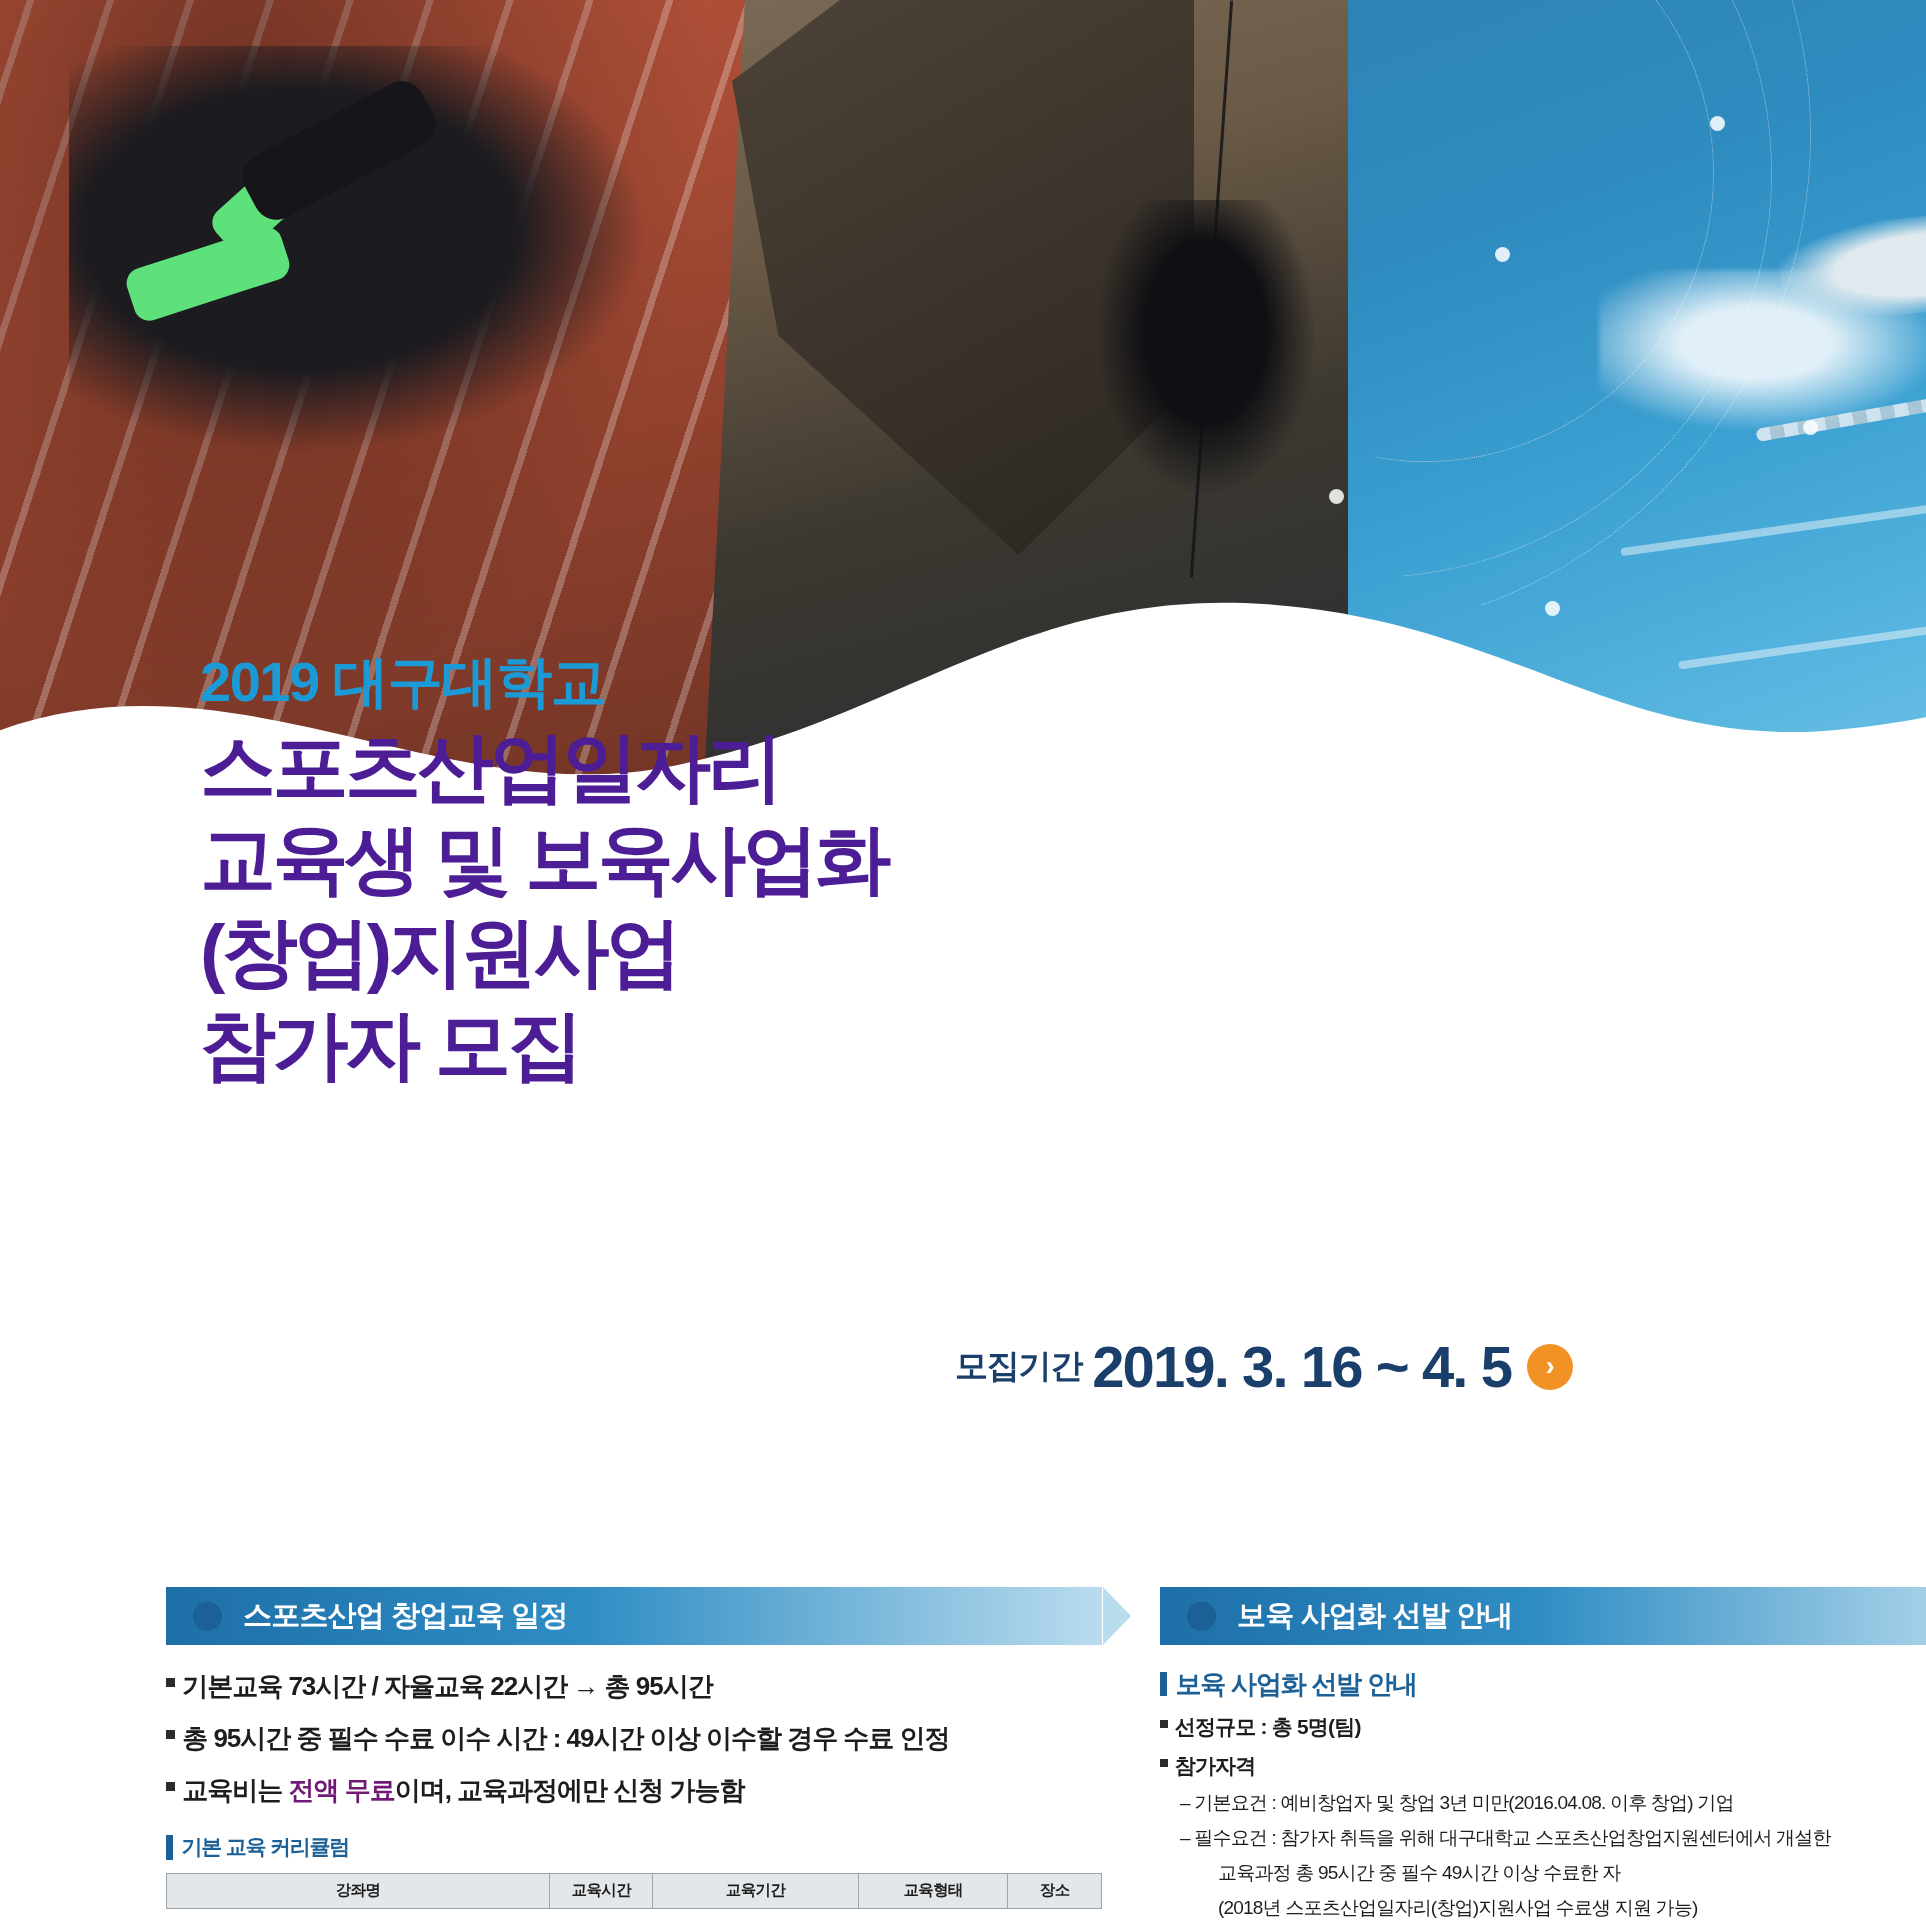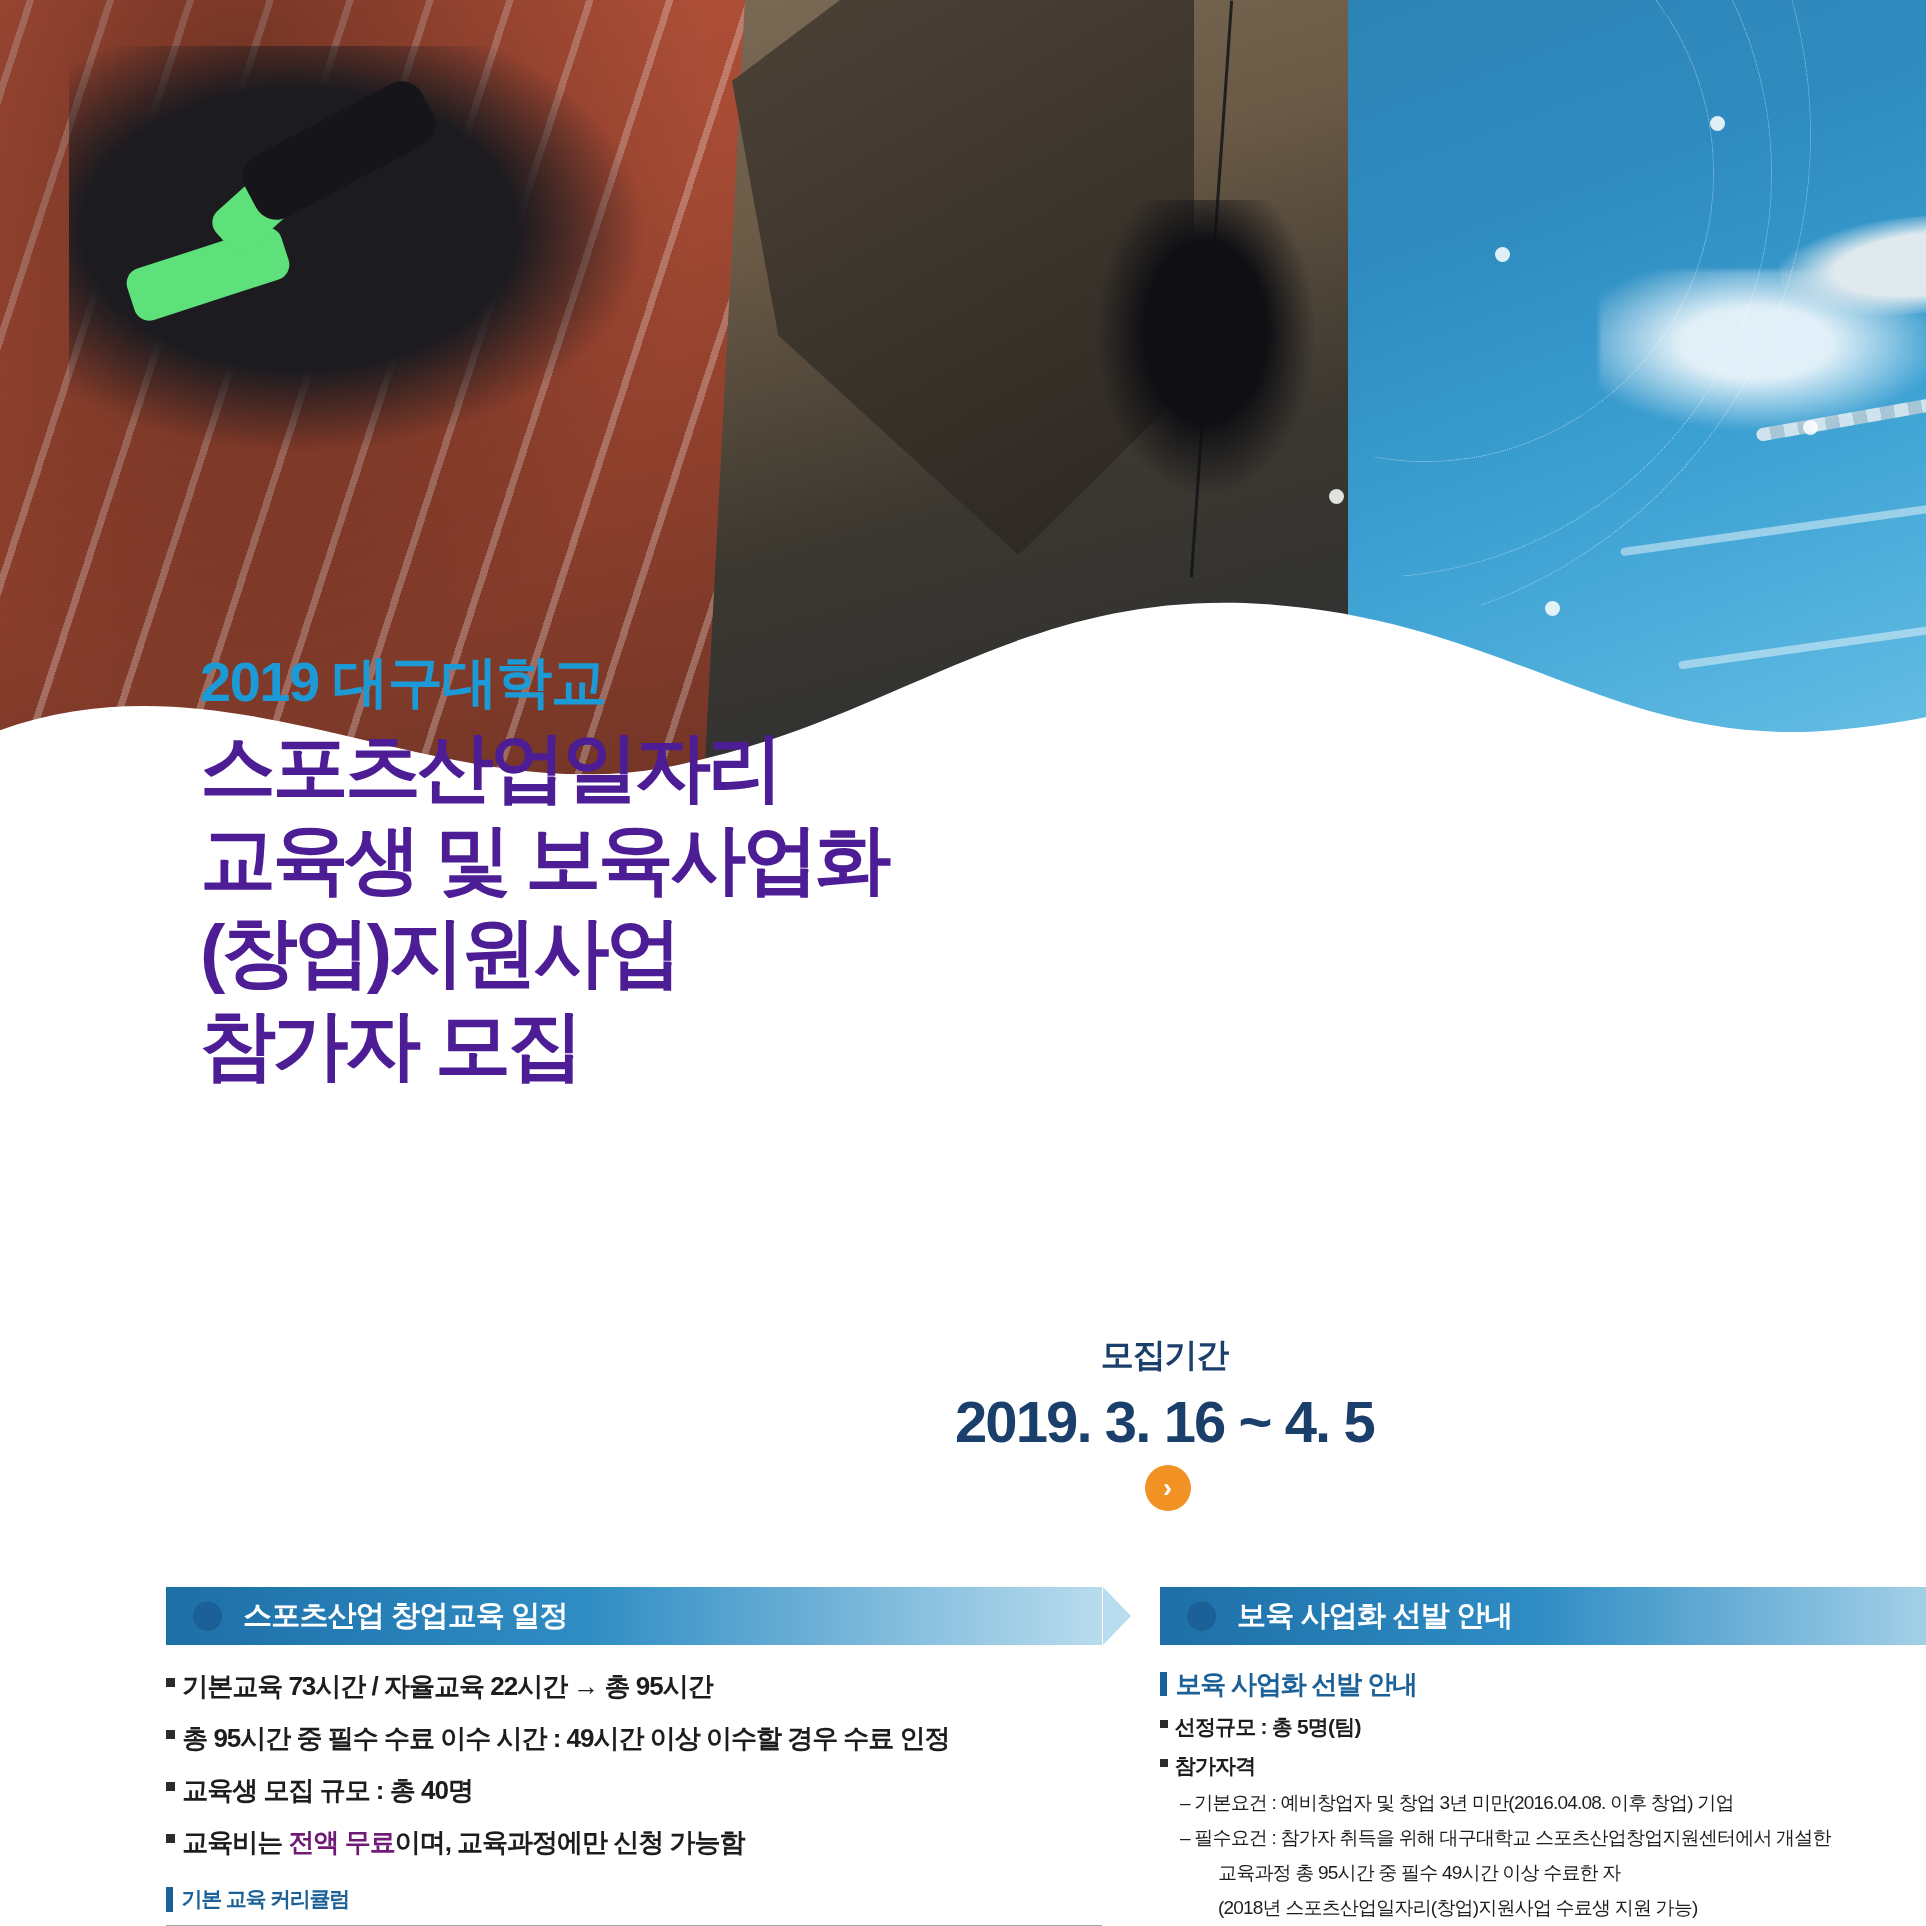--- a/index.html
+++ b/index.html
@@ -112,21 +112,21 @@
   .t-year {
     font-size: 56px; font-weight: 700; color:#1c9ad6; letter-spacing:-1.5px;
     line-height: 1.12;
   }
   .t-main {
     font-size: 76px; font-weight: 700; color:#4c1d95; letter-spacing:-3.5px;
     line-height: 1.22; margin-top: 7px;
   }
   .t-main div { white-space: nowrap; }
   .recruit-row {
-    position:absolute; left:955px; top:1333px; display:flex; align-items:center; gap:10px;flex-direction:column;
+    position:absolute; left:955px; top:1333px; display:flex; align-items:center; gap:10px;
   }
   .recruit-label { font-size: 33px; font-weight:700; color:#1b3f6b; letter-spacing:-1.2px; }
   .recruit-date { font-size: 58px; font-weight:700; color:#1b3f6b; letter-spacing:-1.9px; }
   .recruit-arrow {
     width:46px; height:46px; border-radius:50%; background:#f39224;
     display:flex; align-items:center; justify-content:center; color:#fff; font-size:27px; font-weight:700;
     margin-left:6.2px;
   }
 
   
@@ -259,24 +259,20 @@
     </div>
 
     <div class="bullets">
       <div class="bullet-line">
         <span class="sq"></span>
         <span>기본교육 73시간 / 자율교육 22시간 → 총 95시간</span>
       </div>
       <div class="bullet-line">
         <span class="sq"></span>
         <span>총 95시간 중 필수 수료 이수 시간 : 49시간 이상 이수할 경우 수료 인정</span>
-      </div>
-      <div class="bullet-line">
-        <span class="sq"></span>
-        <span>교육생 모집 규모 : 총 40명</span>
       </div>
       <div class="bullet-line">
         <span class="sq"></span>
         <span>
           <span>교육비는 </span><span class="free">전액 무료</span><span>이며, 교육과정에만 신청 가능함</span>
         </span>
       </div>
     </div>
 
     <div class="subhead">

